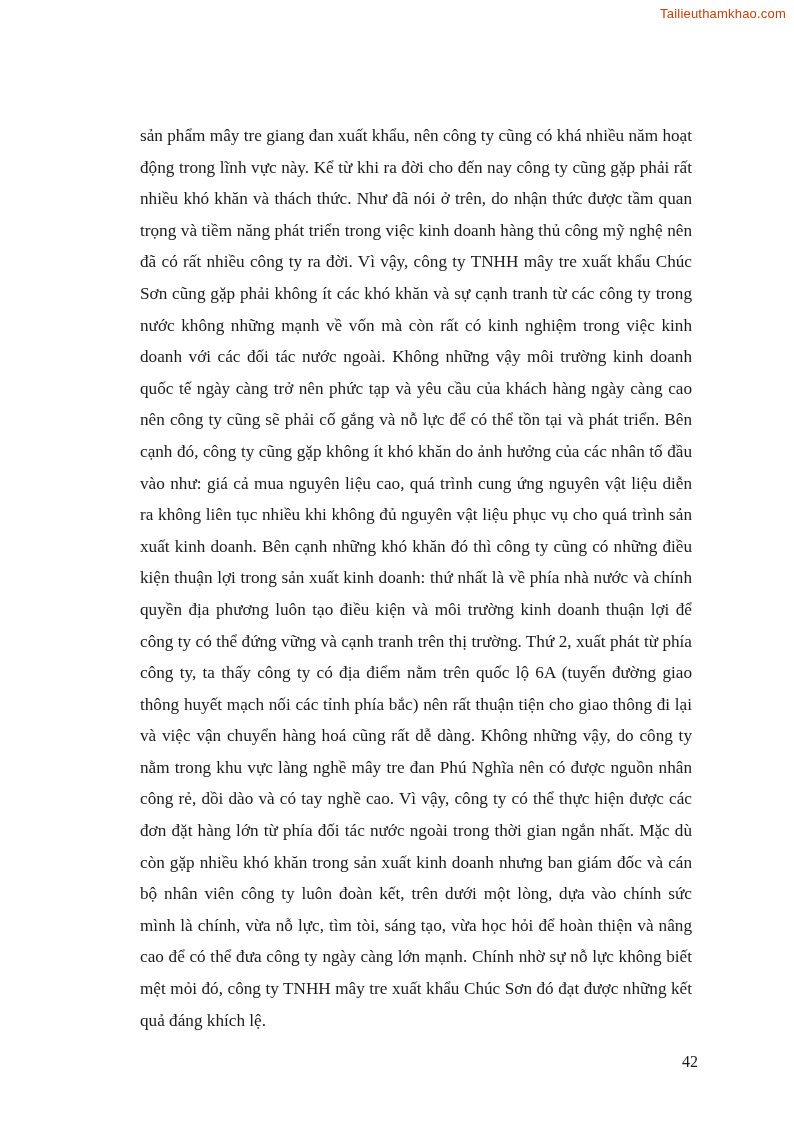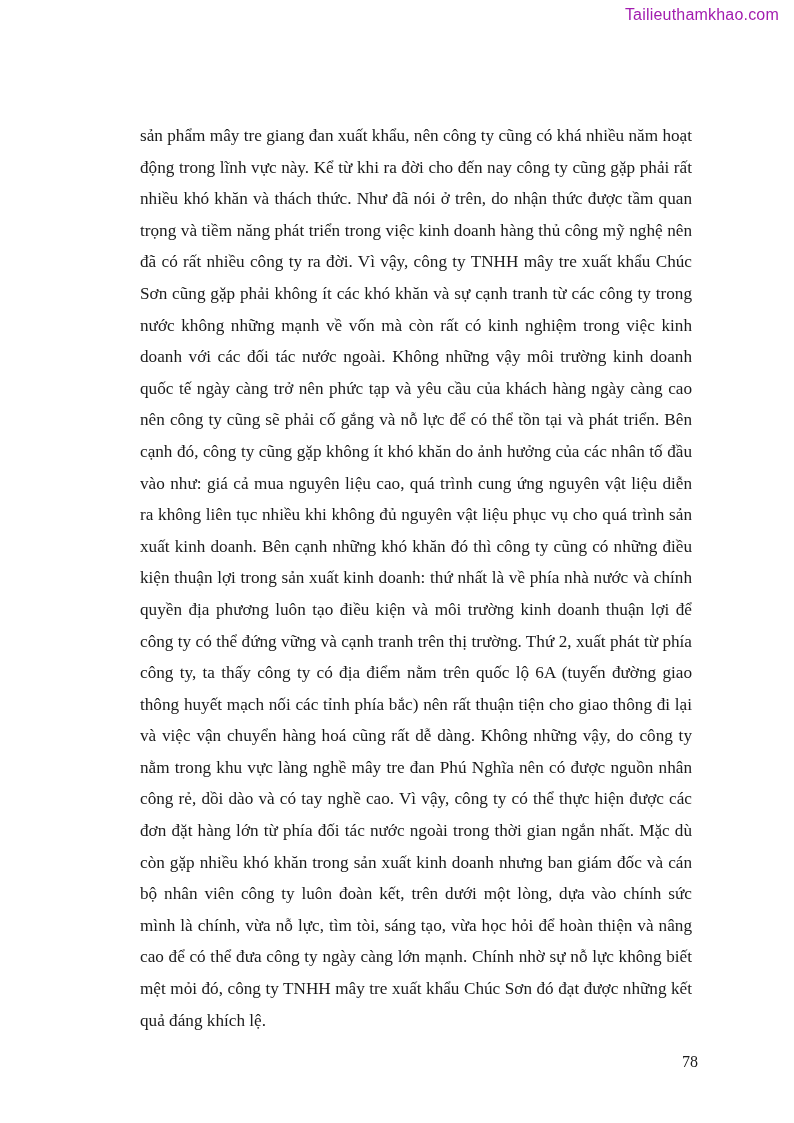--- a/index.html
+++ b/index.html
@@ -11,24 +11,24 @@
       width: 794px;
       height: 1123px;
       position: relative;
       overflow: hidden;
       font-family: "Liberation Serif", "DejaVu Serif", serif;
       color: #1a1a1a;
     }
     .watermark {
       position: absolute;
       top: 6px;
-      right: 15px;
+      right: 8px;
       font-family: "Liberation Sans", "DejaVu Sans", sans-serif;
-      font-size: 16px;
-      color: #a21caf;
+      font-size: 13px;
+      color: #c2410c;
       letter-spacing: 0.2px;
     }
     .page-body {
       position: absolute;
       left: 132px;
       top: 112px;
       width: 568px;
     }
     .para {
       margin: 8px;
@@ -50,13 +50,13 @@
   </style>
 </head>
 <body>
 
 <div class="watermark">Tailieuthamkhao.com</div>
 
 <div class="page-body">
   <p class="para">sản phẩm mây tre giang đan xuất khẩu, nên công ty cũng có khá nhiều năm hoạt động trong lĩnh vực này. Kể từ khi ra đời cho đến nay công ty cũng gặp phải rất nhiều khó khăn và thách thức. Như đã nói ở trên, do nhận thức được tầm quan trọng và tiềm năng phát triển trong việc kinh doanh hàng thủ công mỹ nghệ nên đã có rất nhiều công ty ra đời. Vì vậy, công ty TNHH mây tre xuất khẩu Chúc Sơn cũng gặp phải không ít các khó khăn và sự cạnh tranh từ các công ty trong nước không những mạnh về vốn mà còn rất có kinh nghiệm trong việc kinh doanh với các đối tác nước ngoài. Không những vậy môi trường kinh doanh quốc tế ngày càng trở nên phức tạp và yêu cầu của khách hàng ngày càng cao nên công ty cũng sẽ phải cố gắng và nỗ lực để có thể tồn tại và phát triển. Bên cạnh đó, công ty cũng gặp không ít khó khăn do ảnh hưởng của các nhân tố đầu vào như: giá cả mua nguyên liệu cao, quá trình cung ứng nguyên vật liệu diễn ra không liên tục nhiều khi không đủ nguyên vật liệu phục vụ cho quá trình sản xuất kinh doanh. Bên cạnh những khó khăn đó thì công ty cũng có những điều kiện thuận lợi trong sản xuất kinh doanh: thứ nhất là về phía nhà nước và chính quyền địa phương luôn tạo điều kiện và môi trường kinh doanh thuận lợi để công ty có thể đứng vững và cạnh tranh trên thị trường. Thứ 2, xuất phát từ phía công ty, ta thấy công ty có địa điểm nằm trên quốc lộ 6A (tuyến đường giao thông huyết mạch nối các tỉnh phía bắc) nên rất thuận tiện cho giao thông đi lại và việc vận chuyển hàng hoá cũng rất dễ dàng. Không những vậy, do công ty nằm trong khu vực làng nghề mây tre đan Phú Nghĩa nên có được nguồn nhân công rẻ, dồi dào và có tay nghề cao. Vì vậy, công ty có thể thực hiện được các đơn đặt hàng lớn từ phía đối tác nước ngoài trong thời gian ngắn nhất. Mặc dù còn gặp nhiều khó khăn trong sản xuất kinh doanh nhưng ban giám đốc và cán bộ nhân viên công ty luôn đoàn kết, trên dưới một lòng, dựa vào chính sức mình là chính, vừa nỗ lực, tìm tòi, sáng tạo, vừa học hỏi để hoàn thiện và nâng cao để có thể đưa công ty ngày càng lớn mạnh. Chính nhờ sự nỗ lực không biết mệt mỏi đó, công ty TNHH mây tre xuất khẩu Chúc Sơn đó đạt được những kết quả đáng khích lệ.</p>
 </div>
 
-<div class="page-number">78</div>
+<div class="page-number">42</div>
 
 </body></html>

